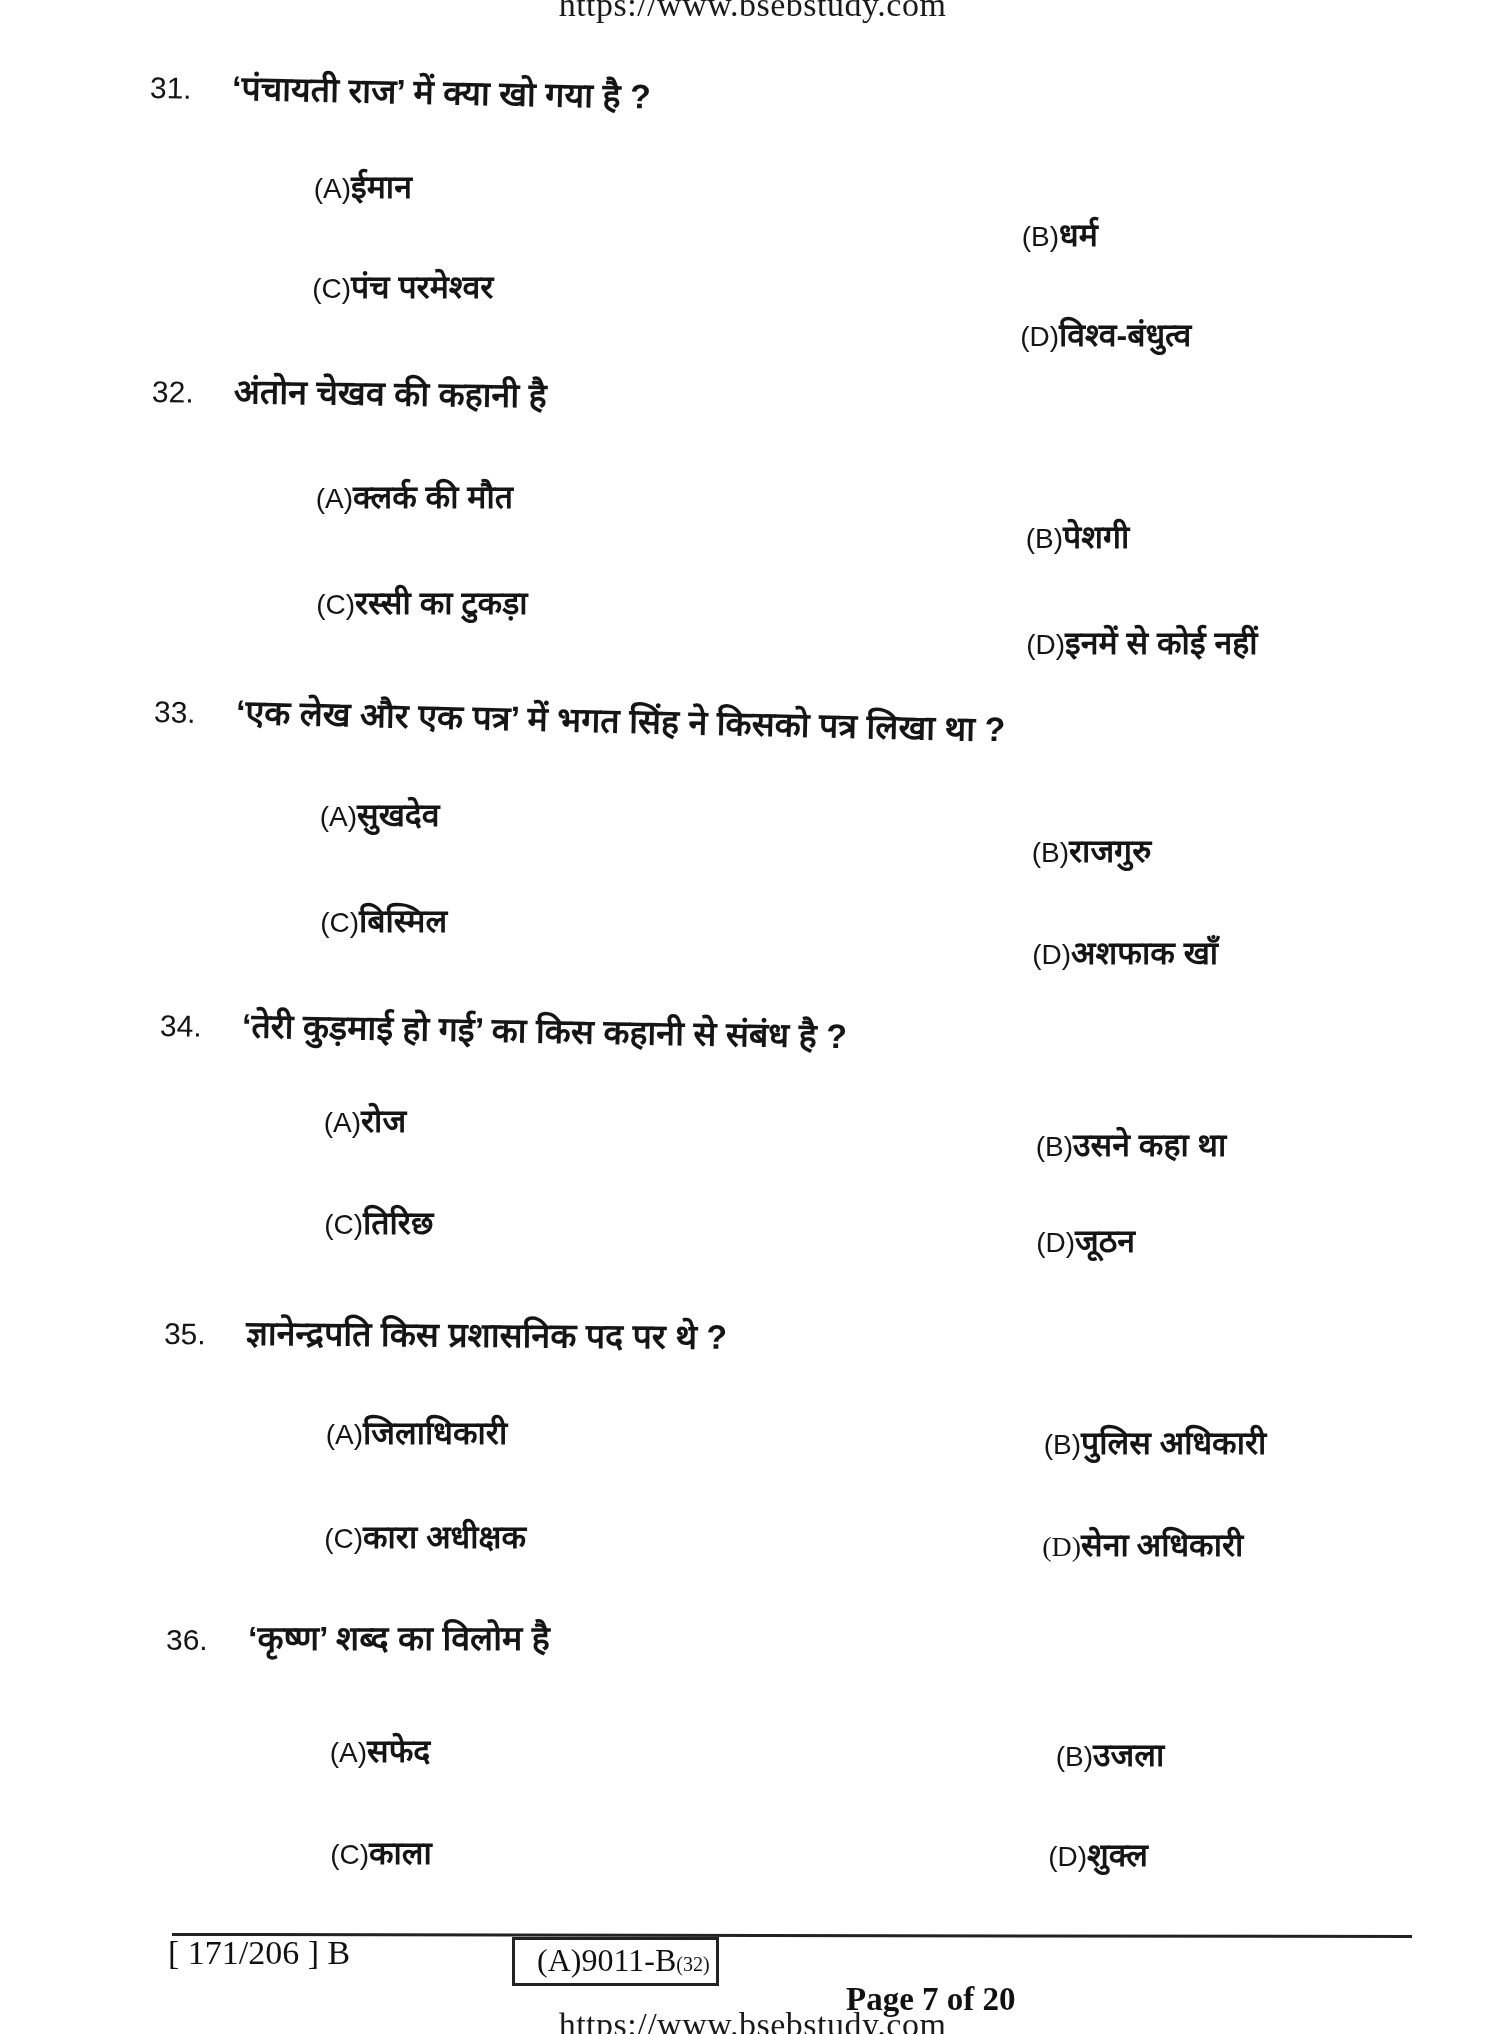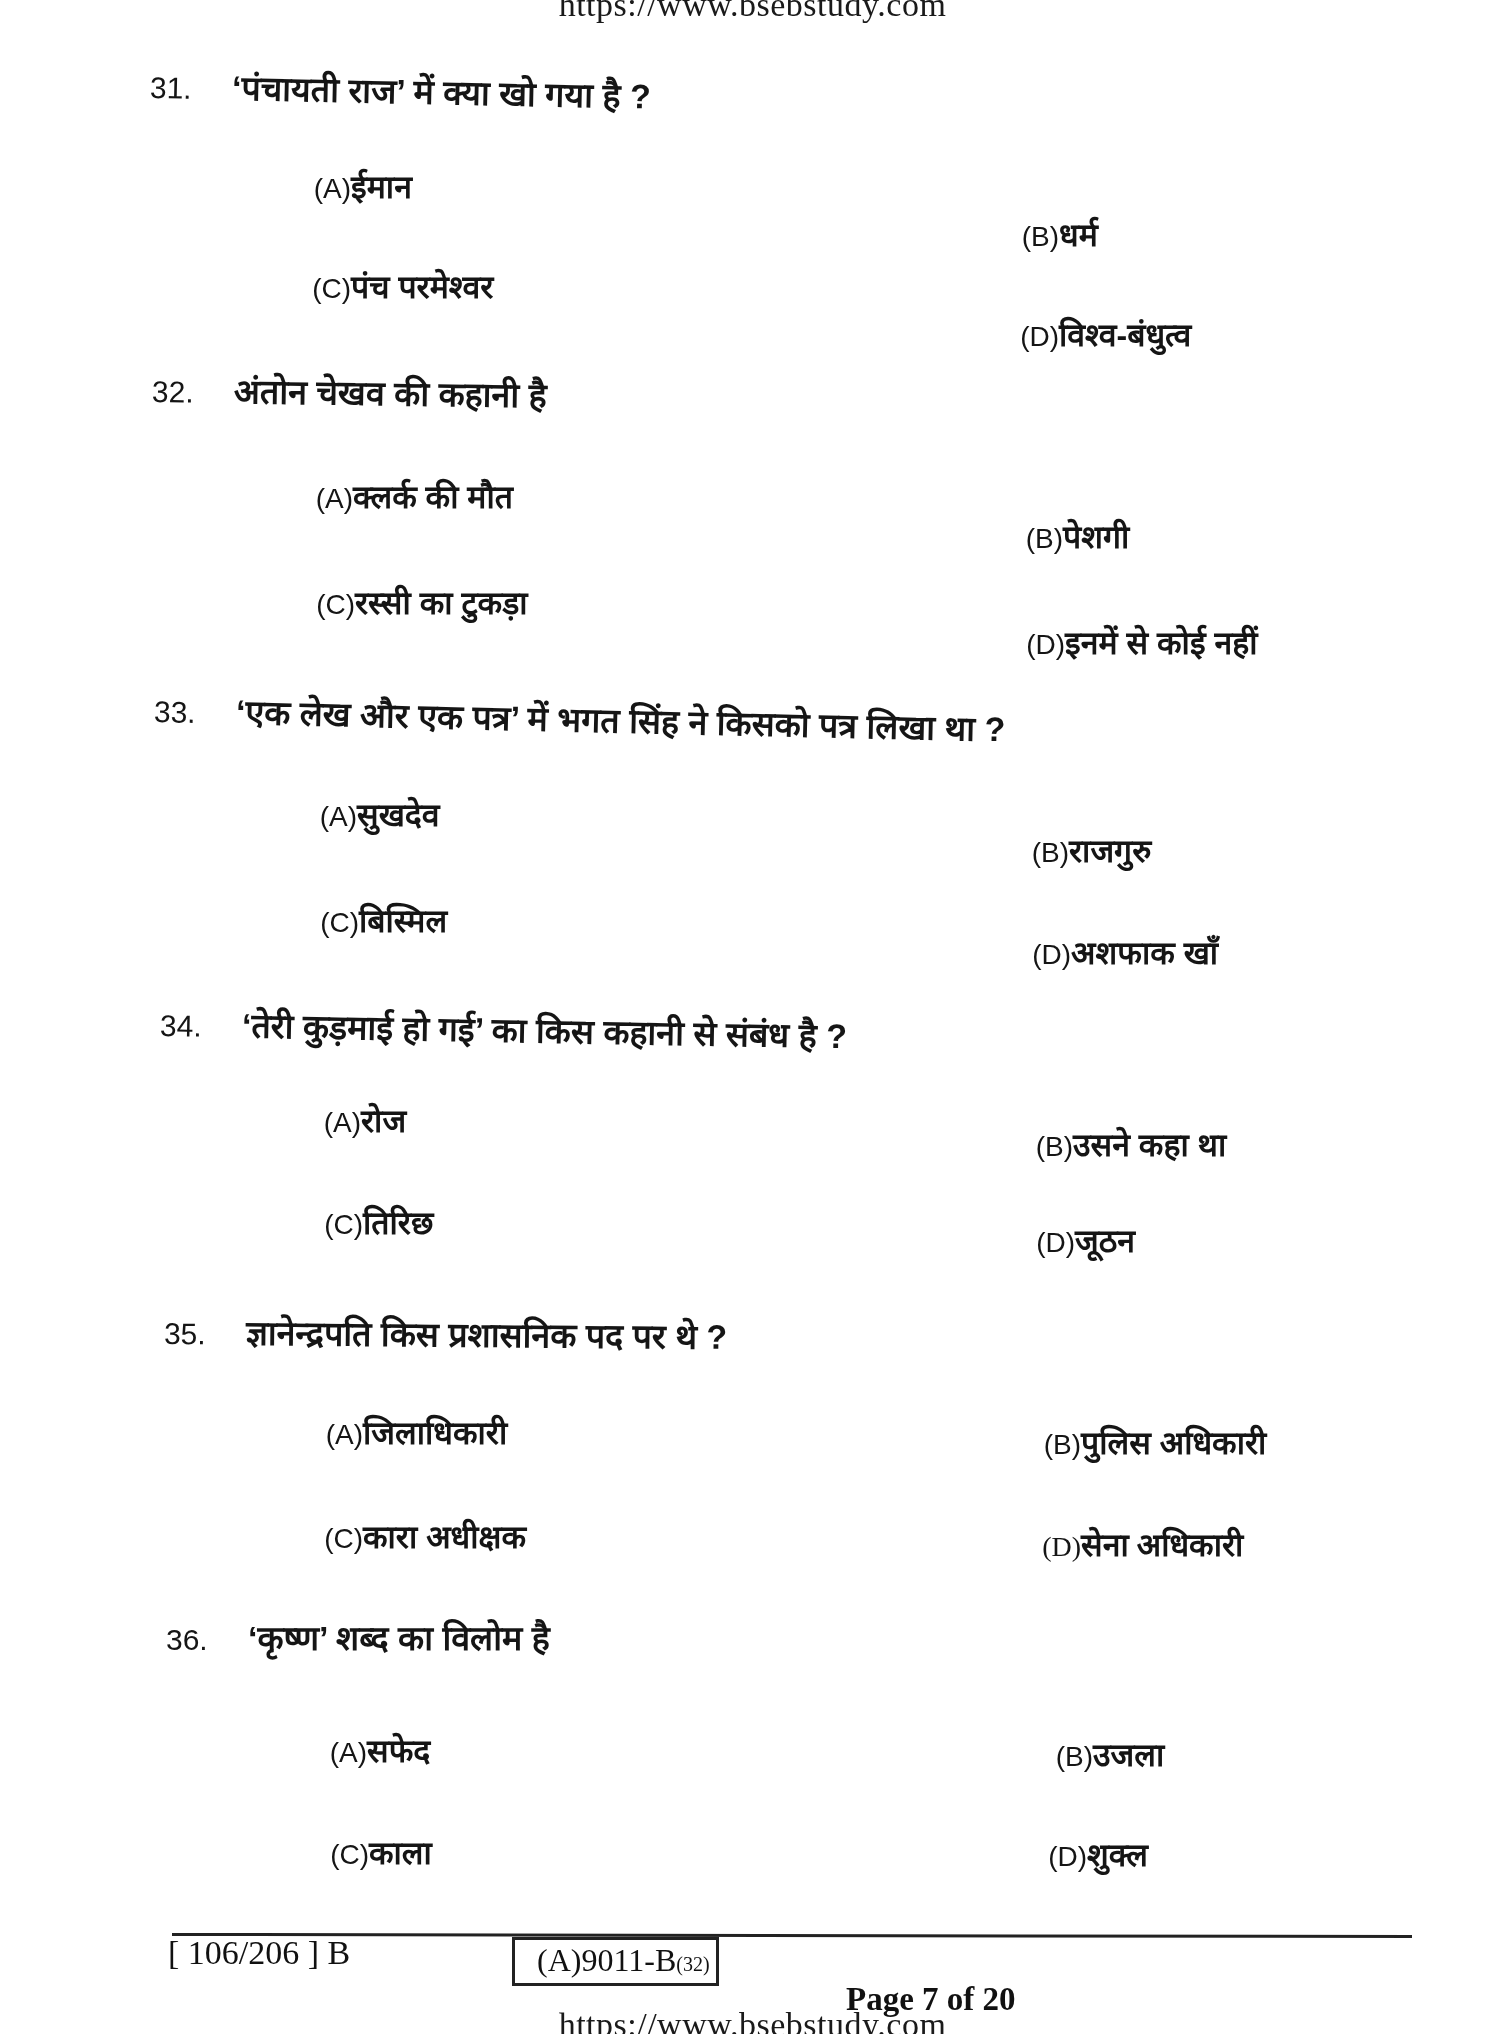--- a/index.html
+++ b/index.html
@@ -69,16 +69,16 @@
 
 <div class="q" style="left:166px; top:1614px;">
   <span class="num">36.</span><span>‘कृष्ण’ शब्द का विलोम है</span>
 </div>
 <div class="opt" style="left:252px; top:1728px;"><span class="lbl">(A)</span><span class="txt">सफेद</span></div>
 <div class="opt" style="left:970px; top:1732px;margin-left:8px;"><span class="lbl">(B)</span><span class="txt">उजला</span></div>
 <div class="opt" style="left:254px; top:1830px;"><span class="lbl">(C)</span><span class="txt">काला</span></div>
 <div class="opt" style="left:972px; top:1832px;"><span class="lbl">(D)</span><span class="txt">शुक्ल</span></div>
 
 <div class="footer-rule"></div>
-<div class="foot left">[ 106/206 ] B</div>
+<div class="foot left">[ 171/206 ] B</div>
 <div class="foot code"><span>(A)9011-B</span><small>(32)</small></div>
 <div class="foot page">Page 7 of 20</div>
 <div class="url bottom">https://www.bsebstudy.com</div>
 
 </body></html>

